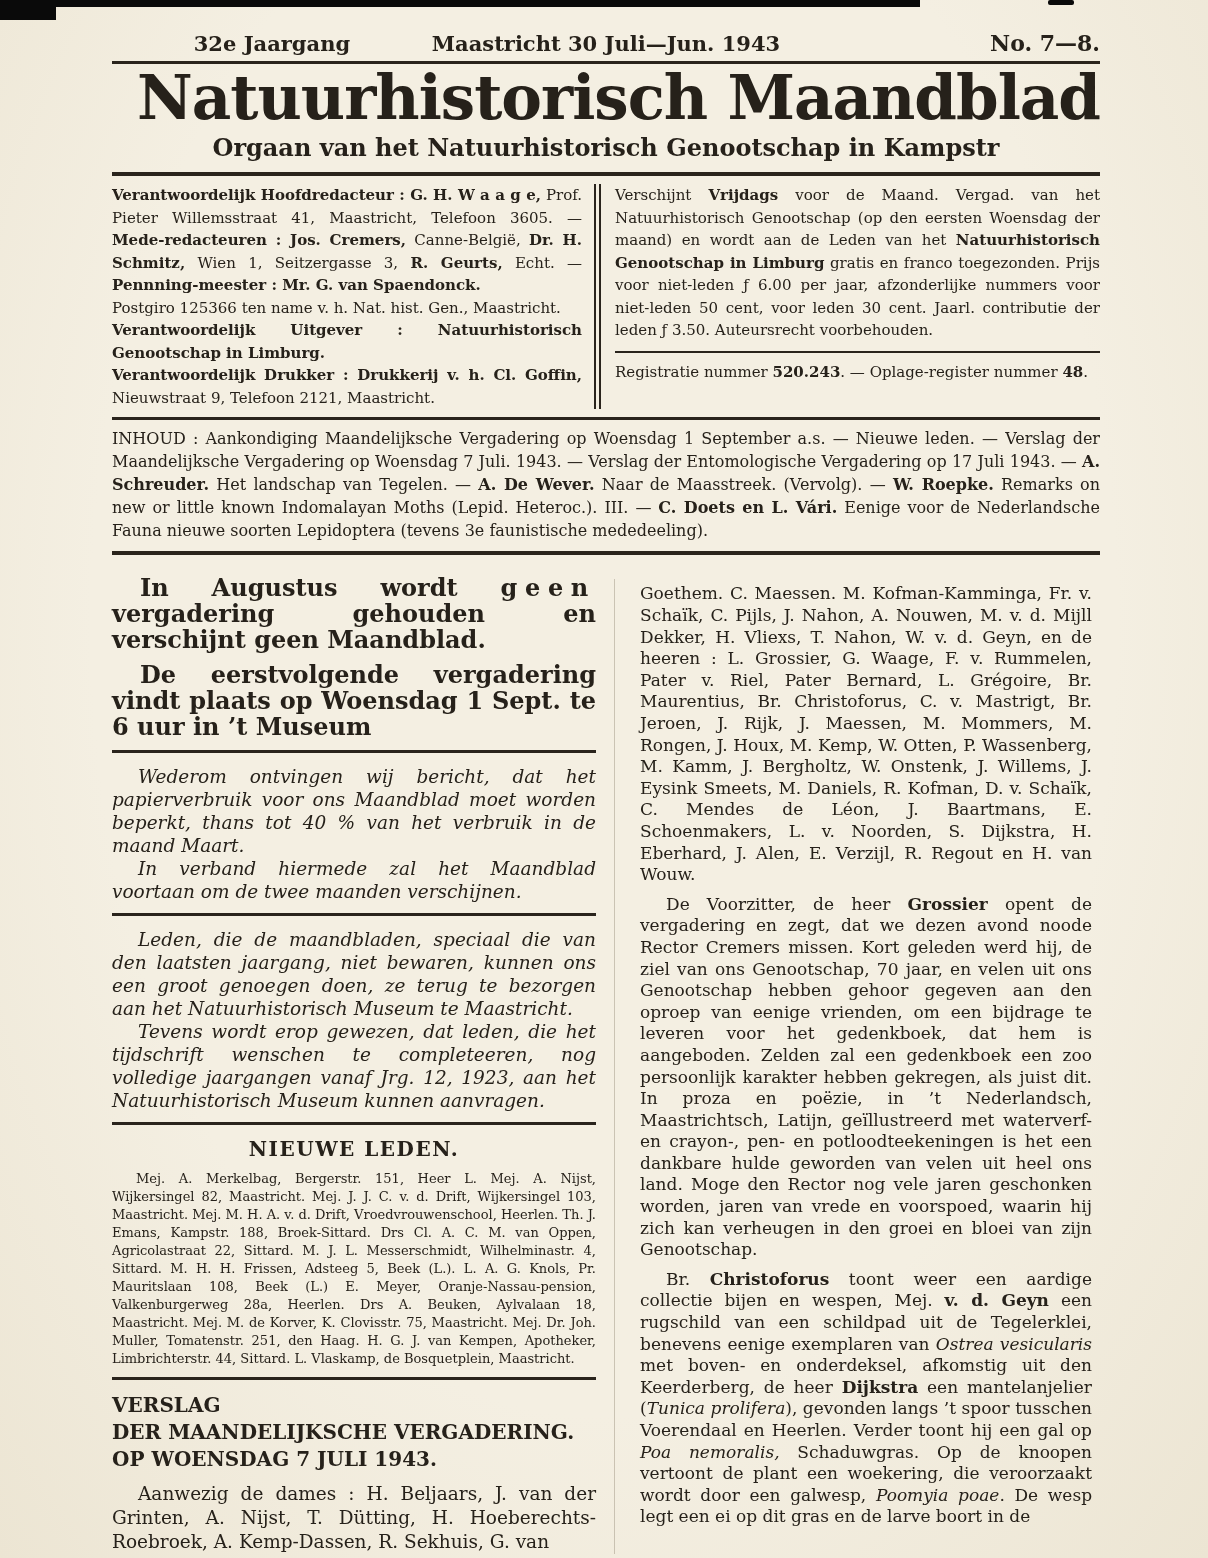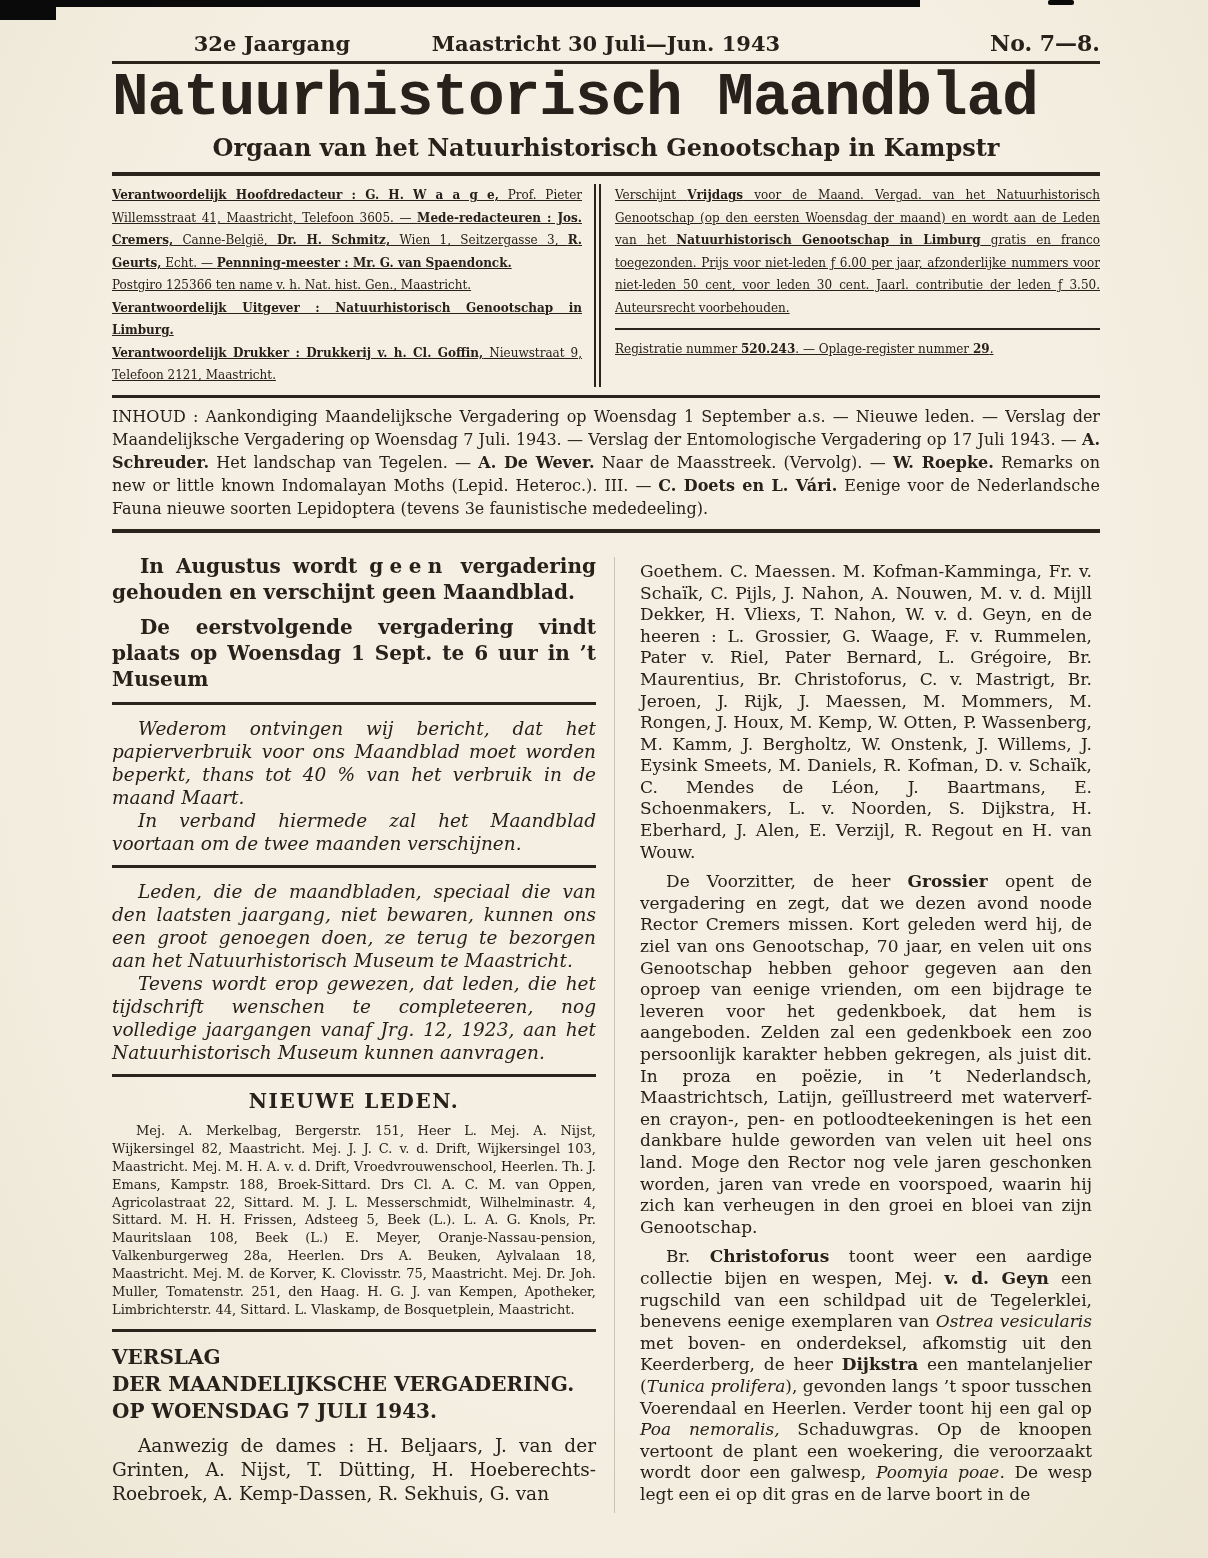--- a/index.html
+++ b/index.html
@@ -21,41 +21,41 @@
   .scan-blob{left:1048px;top:0;width:26px;height:5px;border-radius:2px;}
   
   .header-row{display:flex;align-items:baseline;font-weight:bold;font-size:21px;}
   .header-row .hl{flex:1;text-align:center;}
   .header-row .hc{flex:0 0 auto;text-align:center;}
   .header-row .hr{flex:1;text-align:right;font-size:22px;}
   .rule{border:0;border-top:3px solid #2a241c;margin:0;}
   .rule-1{margin-top:5px;}
   .rule-thick{border-top-width:4px;}
   .title{
-    margin:2px 0 0 0;text-align:left;font-weight:bold;
-    font-size:61px;line-height:1.04;letter-spacing:-1px;white-space:nowrap;font-family:Liberation Mono, monospace;
+    margin:2px 0 0 0;text-align:right;font-weight:bold;
+    font-size:61px;line-height:1.04;letter-spacing:-1px;white-space:nowrap;
   }
   .subtitle{margin:4px 0 10px 0;text-align:center;font-weight:bold;font-size:24px;}
   
   .masthead{display:flex;padding:8px 0 6px 0;}
-  .mast-col{font-size:12px;line-height:22.5px;text-align:justify;text-decoration:underline;}
+  .mast-col{font-size:15px;line-height:22.5px;text-align:justify;}
   .mast-left{width:470px;}
   .mast-right{flex:1;}
   .mast-divider{width:3px;border-left:2px solid #2a241c;border-right:2px solid #2a241c;margin:0 14px 0 12px;}
   .mast-col p{margin:0;}
   .mast-rule{border:0;border-top:2px solid #2a241c;margin:9px 0 8px 0;}
   
   .inhoud{font-size:16px;line-height:23px;text-align:justify;margin:0;padding:7px 0 9px 0;}
   .rule-3{margin-top:2px;}
   
   .body-cols{display:flex;padding-top:20px;}
   .col-left{width:484px;}
   .col-right{flex:1;}
   .col-divider{width:1px;background:#a89f8c;opacity:.55;margin:4px 17px 0 18px;}
-  .announce{font-size:20px;font-weight:bold;line-height:26px;text-align:justify;text-indent:28px;margin:0 0 9px 0;}
+  .announce{font-size:24px;font-weight:bold;line-height:26px;text-align:justify;text-indent:28px;margin:0 0 9px 0;}
   .col-rule{border:0;border-top:3px solid #2a241c;margin:10px 0 12px 0;}
   .notice{font-size:18.5px;font-style:italic;line-height:23px;text-align:justify;text-indent:26px;margin:0;}
   .nl-heading{font-size:20px;font-weight:bold;text-align:center;letter-spacing:1.5px;margin:10px 0 9px 0;}
   .nl-body{font-size:13px;line-height:17.9px;text-align:justify;text-indent:24px;margin:0;}
   .verslag-heading{font-size:20px;font-weight:bold;text-align:left;line-height:27px;margin:12px 0 9px 0;}
   .attendees{font-size:18.5px;line-height:24px;text-align:justify;text-indent:26px;margin:0;}
   .body-p{font-size:17px;line-height:21.6px;text-align:justify;margin:8px;}
   .body-p.indent{text-indent:26px;}
   
   .b{font-weight:bold;}
@@ -89,21 +89,21 @@
       <div class="mast-col mast-left">
         <p><span class="b">Verantwoordelijk Hoofdredacteur : G. H. W a a g e,</span><span> Prof. Pieter Willemsstraat 41, Maastricht, Telefoon 3605. — </span><span class="b">Mede-redacteuren : Jos. Cremers,</span><span> Canne-België, </span><span class="b">Dr. H. Schmitz,</span><span> Wien 1, Seitzergasse 3, </span><span class="b">R. Geurts,</span><span> Echt. — </span><span class="b">Pennning-meester : Mr. G. van Spaendonck.</span></p>
         <p><span>Postgiro 125366 ten name v. h. Nat. hist. Gen., Maastricht.</span></p>
         <p><span class="b">Verantwoordelijk Uitgever : Natuurhistorisch Genootschap in Limburg.</span></p>
         <p><span class="b">Verantwoordelijk Drukker : Drukkerij v. h. Cl. Goffin,</span><span> Nieuwstraat 9, Telefoon 2121, Maastricht.</span></p>
       </div>
       <div class="mast-divider"></div>
       <div class="mast-col mast-right">
         <p><span>Verschijnt </span><span class="b">Vrijdags</span><span> voor de Maand. Vergad. van het Natuurhistorisch Genootschap (op den eersten Woensdag der maand) en wordt aan de Leden van het </span><span class="b">Natuurhistorisch Genootschap in Limburg</span><span> gratis en franco toegezonden. Prijs voor niet-leden ƒ 6.00 per jaar, afzonderlijke nummers voor niet-leden 50 cent, voor leden 30 cent. Jaarl. contributie der leden ƒ 3.50. Auteursrecht voorbehouden.</span></p>
         <hr class="mast-rule">
-        <p><span>Registratie nummer </span><span class="b">520.243</span><span>. — Oplage-register nummer </span><span class="b">29</span><span>.</span></p>
+        <p><span>Registratie nummer </span><span class="b">520.243</span><span>. — Oplage-register nummer </span><span class="b">48</span><span>.</span></p>
       </div>
     </div>
 
     <hr class="rule rule-3">
 
     <p class="inhoud"><span>INHOUD : Aankondiging Maandelijksche Vergadering op Woensdag 1 September a.s. — Nieuwe leden. — Verslag der Maandelijksche Vergadering op Woensdag 7 Juli. 1943. — Verslag der Entomologische Vergadering op 17 Juli 1943. — </span><span class="b">A. Schreuder.</span><span> Het landschap van Tegelen. — </span><span class="b">A. De Wever.</span><span> Naar de Maasstreek. (Vervolg). — </span><span class="b">W. Roepke.</span><span> Remarks on new or little known Indomalayan Moths (Lepid. Heteroc.). III. — </span><span class="b">C. Doets en L. Vári.</span><span> Eenige voor de Nederlandsche Fauna nieuwe soorten Lepidoptera (tevens 3e faunistische mededeeling).</span></p>
 
     <hr class="rule rule-thick">
 
     <div class="body-cols">

